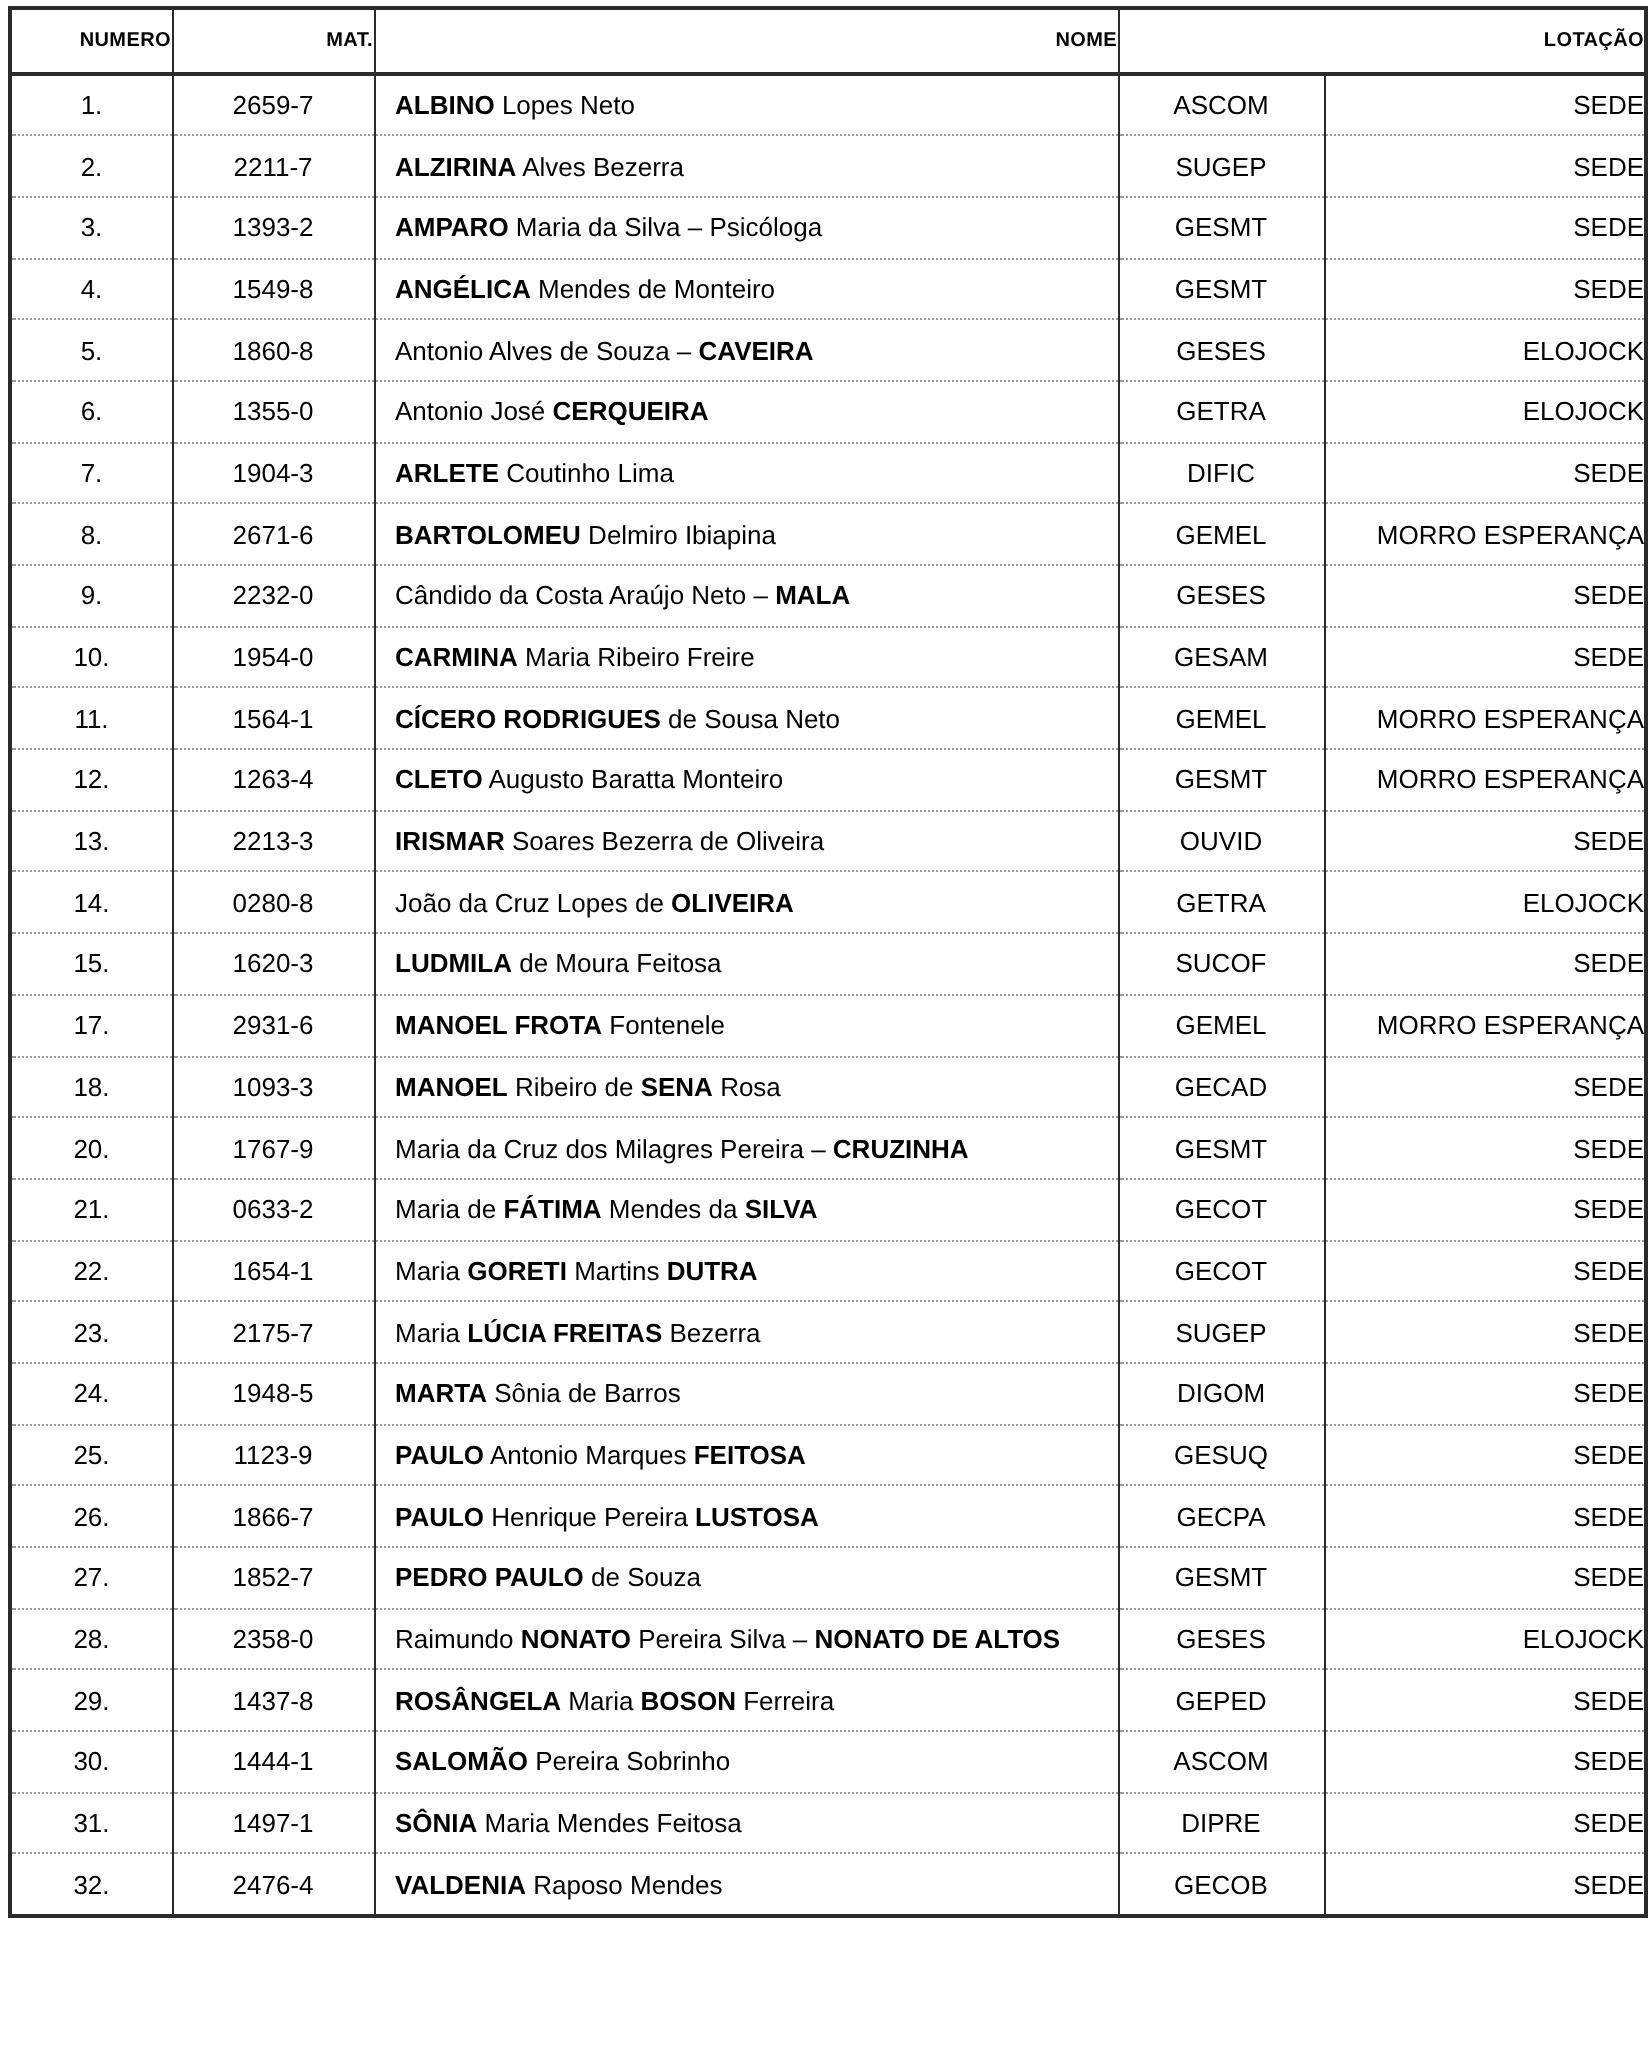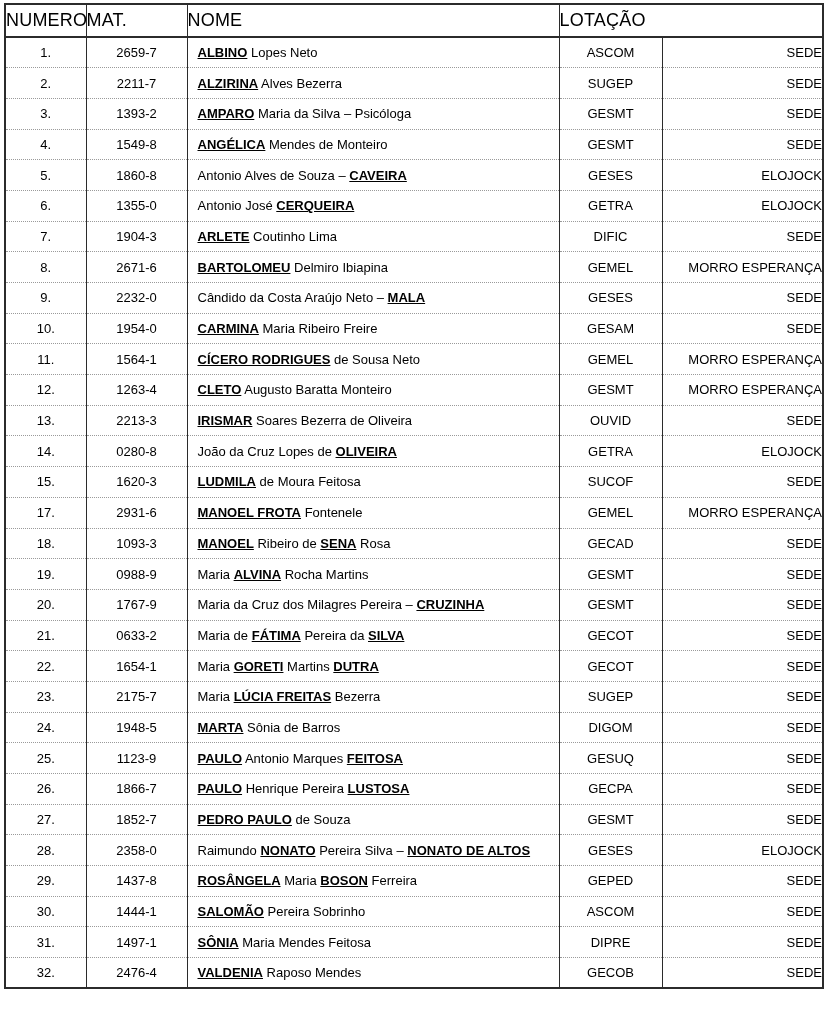--- a/index.html
+++ b/index.html
@@ -21,44 +21,44 @@
     border: 2px solid #2b2b2b;
   }
   col.c-numero { width: 81px; }
   col.c-mat    { width: 101px; }
   col.c-nome   { width: 372px; }
   col.c-setor  { width: 103px; }
   col.c-local  { width: 161px; }
 
   thead th {
     height: 33px;
-    font-size: 18px;
-    font-weight: normal;
-    text-align: left;
+    font-size: 10px;
+    font-weight: bold;
+    text-align: right;
     vertical-align: middle;
     border: 1px solid #2b2b2b;
     border-bottom: 2px solid #2b2b2b;
     background: #ffffff;
     letter-spacing: 0.2px;
   }
   tbody td {
     height: 30.7px;
     font-size: 13px;
     vertical-align: middle;
     border-left: 1px solid #2b2b2b;
     border-right: 1px solid #2b2b2b;
     border-top: 1px dotted #9a9a9a;
     white-space: nowrap;
     overflow: hidden;
   }
   tbody tr:first-child td { border-top: none; }
   td.numero, td.mat, td.setor { text-align: center; }
   td.nome  { text-align: left; padding-left: 10px; }
   td.local { text-align: right; padding-left: 12px; }
-  .b { font-weight: bold; text-decoration: underline; }
+  .b { font-weight: bold; }
 </style>
 </head>
 <body>
 
 <div class="page">
   <table class="roster">
     <colgroup>
       <col class="c-numero">
       <col class="c-mat">
       <col class="c-nome">
@@ -187,37 +187,30 @@
           <td class="local">MORRO ESPERANÇA</td>
         </tr>
         <tr>
           <td class="numero">18.</td>
           <td class="mat">1093-3</td>
           <td class="nome"><span class="b">MANOEL</span><span> Ribeiro de </span><span class="b">SENA</span><span> Rosa</span></td>
           <td class="setor">GECAD</td>
           <td class="local">SEDE</td>
         </tr>
         <tr>
-          <td class="numero">19.</td>
-          <td class="mat">0988-9</td>
-          <td class="nome"><span>Maria </span><span class="b">ALVINA</span><span> Rocha Martins</span></td>
-          <td class="setor">GESMT</td>
-          <td class="local">SEDE</td>
-        </tr>
-        <tr>
           <td class="numero">20.</td>
           <td class="mat">1767-9</td>
           <td class="nome"><span>Maria da Cruz dos Milagres Pereira – </span><span class="b">CRUZINHA</span></td>
           <td class="setor">GESMT</td>
           <td class="local">SEDE</td>
         </tr>
         <tr>
           <td class="numero">21.</td>
           <td class="mat">0633-2</td>
-          <td class="nome"><span>Maria de </span><span class="b">FÁTIMA</span><span> Pereira da </span><span class="b">SILVA</span></td>
+          <td class="nome"><span>Maria de </span><span class="b">FÁTIMA</span><span> Mendes da </span><span class="b">SILVA</span></td>
           <td class="setor">GECOT</td>
           <td class="local">SEDE</td>
         </tr>
         <tr>
           <td class="numero">22.</td>
           <td class="mat">1654-1</td>
           <td class="nome"><span>Maria </span><span class="b">GORETI</span><span> Martins </span><span class="b">DUTRA</span></td>
           <td class="setor">GECOT</td>
           <td class="local">SEDE</td>
         </tr>

